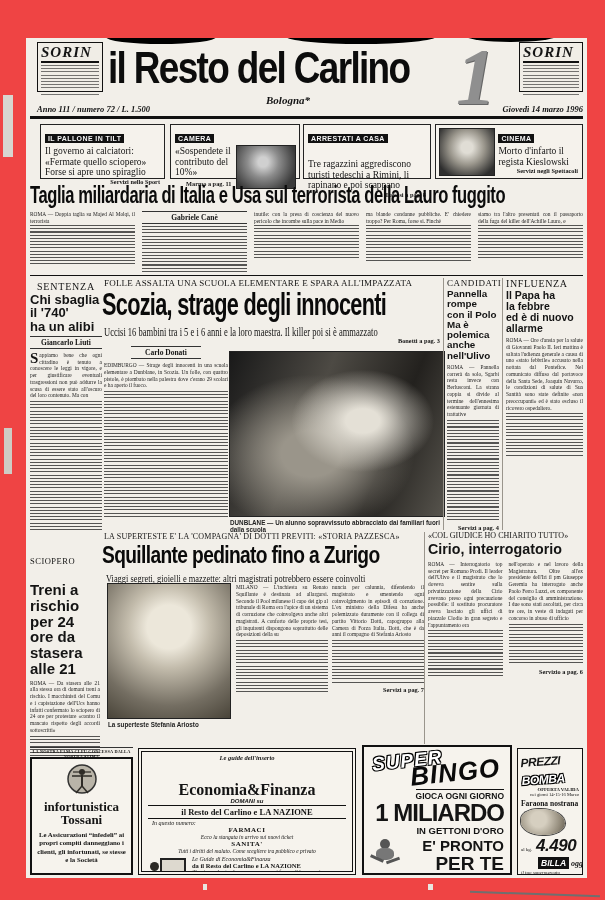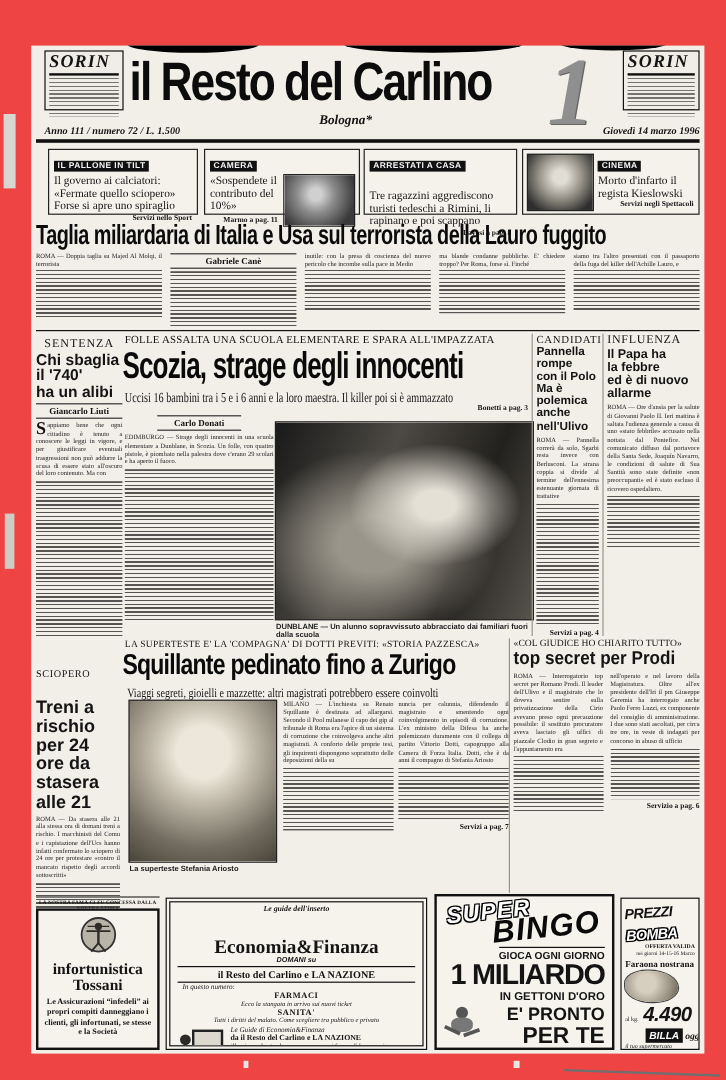--- a/index.html
+++ b/index.html
@@ -223,21 +223,21 @@
     <div class="abs" style="left:306px;top:546px;width:92px;height:158px;">
       <div class="t5 serif">nuncia per calunnia, difendendo il magistrato e smentendo ogni coinvolgimento in episodi di corruzione. L'ex ministro della Difesa ha anche polemizzato duramente con il collega di partito Vittorio Dotti, capogruppo alla Camera di Forza Italia. Dotti, che è da anni il compagno di Stefania Ariosto</div>
       <div class="fill" style="height:44px;margin-top:2px;"></div>
       <div class="credit serif" style="margin-top:2px;">Servizi a pag. 7</div>
     </div>
 
     <div class="abs vr" style="left:398px;top:494px;height:212px;"></div>
     <div class="abs" style="left:402px;top:493px;width:155px;height:213px;">
       <div class="serif nw" style="font-size:8px;">«COL GIUDICE HO CHIARITO TUTTO»</div>
       <div class="sans b nw" style="font-size:15.5px;line-height:1.02;margin-top:1px;">
-        <div><span class="tx" style="transform:scaleX(.92);">top secret per Prodi</span></div>
+        <div><span class="tx" style="transform:scaleX(.92);">Cirio, interrogatorio</span></div>
       </div>
       <div style="display:flex;gap:6px;margin-top:4px;">
         <div style="flex:1;">
           <div class="t5 serif">ROMA — Interrogatorio top secret per Romano Prodi. Il leader dell'Ulivo e il magistrato che lo doveva sentire sulla privatizzazione della Cirio avevano preso ogni precauzione possibile: il sostituto procuratore aveva lasciato gli uffici di piazzale Clodio in gran segreto e l'appuntamento era</div>
           <div class="fill" style="height:48px;margin-top:2px;"></div>
         </div>
         <div style="flex:1;">
           <div class="t5 serif">nell'operato e nel lavoro della Magistratura. Oltre all'ex presidente dell'Iri il pm Giuseppe Geremia ha interrogato anche Paolo Ferro Luzzi, ex componente del consiglio di amministrazione. I due sono stati ascoltati, per circa tre ore, in veste di indagati per concorso in abuso di ufficio</div>
           <div class="fill" style="height:42px;margin-top:2px;"></div>
           <div class="credit serif" style="margin-top:2px;">Servizio a pag. 6</div>

